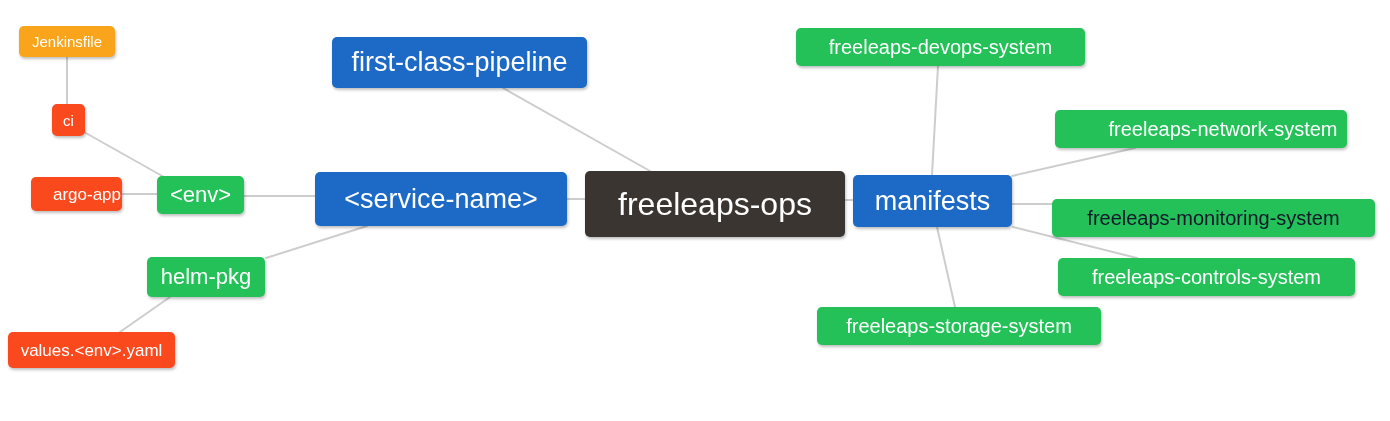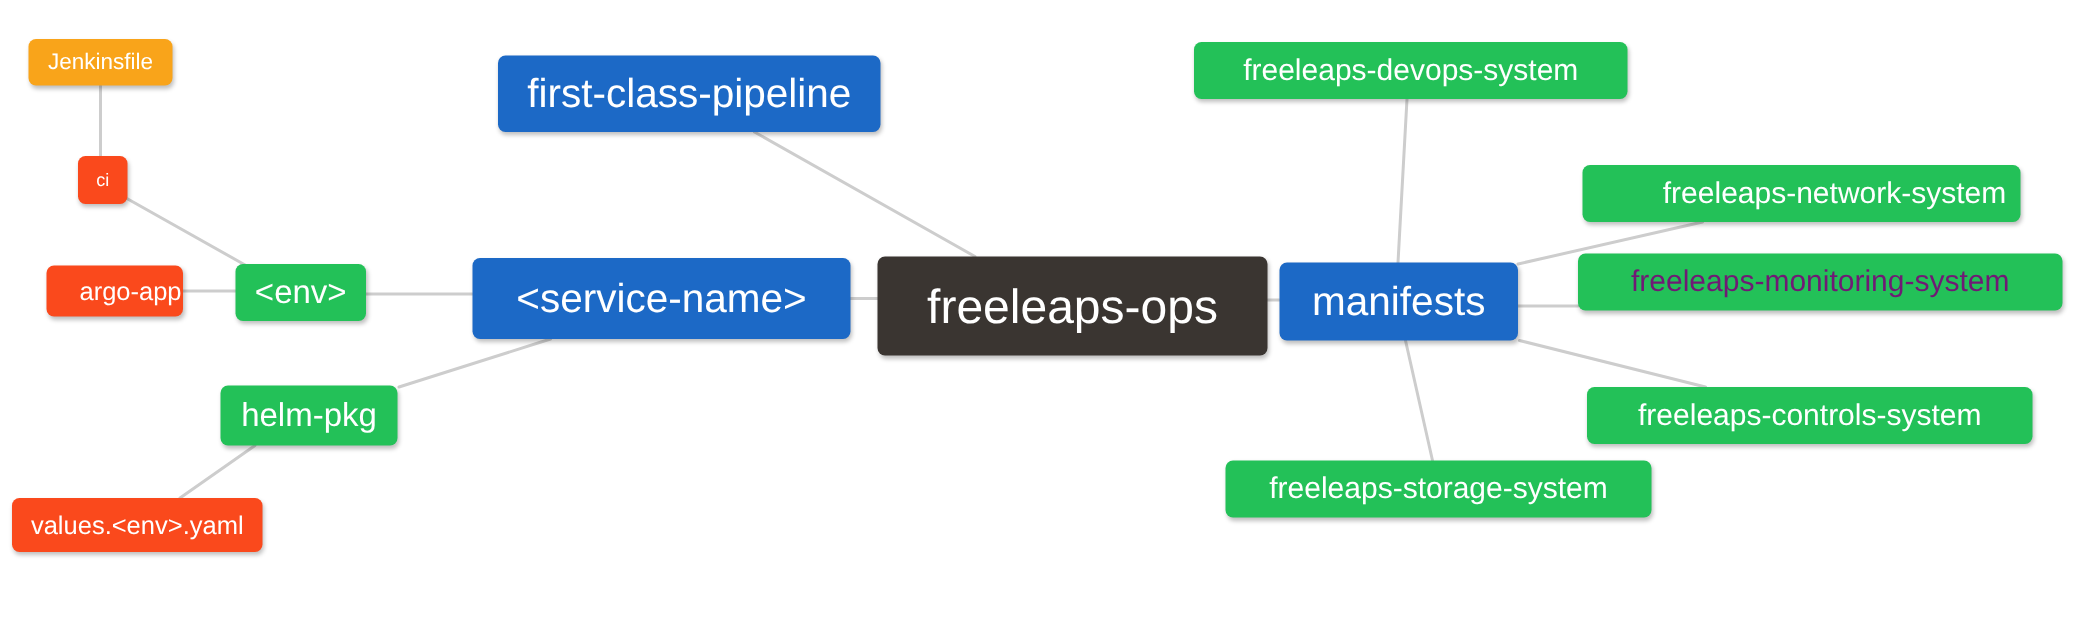--- a/index.html
+++ b/index.html
@@ -51,27 +51,27 @@
       <line x1="503" y1="88" x2="650" y2="171" stroke="#cdcdcd" stroke-width="2" stroke-linecap="round"></line>
       <line x1="845" y1="200" x2="853" y2="200" stroke="#cdcdcd" stroke-width="2" stroke-linecap="round"></line>
       <line x1="932" y1="175" x2="938" y2="66" stroke="#cdcdcd" stroke-width="2" stroke-linecap="round"></line>
       <line x1="1012" y1="176" x2="1135" y2="148" stroke="#cdcdcd" stroke-width="2" stroke-linecap="round"></line>
       <line x1="1012" y1="204" x2="1052" y2="204" stroke="#cdcdcd" stroke-width="2" stroke-linecap="round"></line>
       <line x1="1013" y1="227" x2="1137" y2="258" stroke="#cdcdcd" stroke-width="2" stroke-linecap="round"></line>
       <line x1="937" y1="227" x2="955" y2="307" stroke="#cdcdcd" stroke-width="2" stroke-linecap="round"></line>
     </svg>
 
   <div class="node" style="left: 19px; top: 26px; width: 96px; height: 31px; font-size: 15px; background: rgb(249, 164, 26); color: rgb(255, 255, 255);">Jenkinsfile</div>
-  <div class="node" style="left: 52px; top: 104px; width: 33px; height: 32px; font-size: 12px; background: rgb(250, 73, 28); color: rgb(255, 255, 255);">ci</div>
+  <div class="node" style="left: 52px; top: 104px; width: 33px; height: 32px; font-size: 15px; background: rgb(250, 73, 28); color: rgb(255, 255, 255);">ci</div>
   <div class="node" style="left: 31px; top: 177px; width: 91px; height: 34px; font-size: 17px; background: rgb(250, 73, 28); color: rgb(255, 255, 255); padding-left: 21px;">argo-app</div>
   <div class="node" style="left: 157px; top: 176px; width: 87px; height: 38px; font-size: 22px; background: rgb(35, 193, 88); color: rgb(255, 255, 255);">&lt;env&gt;</div>
   <div class="node" style="left: 332px; top: 37px; width: 255px; height: 51px; font-size: 27px; background: rgb(28, 105, 198); color: rgb(255, 255, 255);">first-class-pipeline</div>
   <div class="node" style="left: 315px; top: 172px; width: 252px; height: 54px; font-size: 27px; background: rgb(28, 105, 198); color: rgb(255, 255, 255);">&lt;service-name&gt;</div>
   <div class="node" style="left: 147px; top: 257px; width: 118px; height: 40px; font-size: 22px; background: rgb(35, 193, 88); color: rgb(255, 255, 255);">helm-pkg</div>
   <div class="node" style="left: 8px; top: 332px; width: 167px; height: 36px; font-size: 17px; background: rgb(250, 73, 28); color: rgb(255, 255, 255);">values.&lt;env&gt;.yaml</div>
   <div class="node" style="left: 585px; top: 171px; width: 260px; height: 66px; font-size: 32px; background: rgb(58, 53, 49); color: rgb(255, 255, 255);">freeleaps-ops</div>
   <div class="node" style="left: 853px; top: 175px; width: 159px; height: 52px; font-size: 27px; background: rgb(28, 105, 198); color: rgb(255, 255, 255);">manifests</div>
   <div class="node" style="left: 796px; top: 28px; width: 289px; height: 38px; font-size: 20px; background: rgb(35, 193, 88); color: rgb(255, 255, 255);">freeleaps-devops-system</div>
   <div class="node" style="left: 1055px; top: 110px; width: 292px; height: 38px; font-size: 20px; background: rgb(35, 193, 88); color: rgb(255, 255, 255); padding-left: 44px;">freeleaps-network-system</div>
-  <div class="node" style="left: 1052px; top: 169px; width: 323px; height: 38px; font-size: 20px; background: rgb(35, 193, 88); color: #701a75;">freeleaps-monitoring-system</div>
+  <div class="node" style="left: 1052px; top: 199px; width: 323px; height: 38px; font-size: 20px; background: rgb(35, 193, 88); color: #0f172a;">freeleaps-monitoring-system</div>
   <div class="node" style="left: 1058px; top: 258px; width: 297px; height: 38px; font-size: 20px; background: rgb(35, 193, 88); color: rgb(255, 255, 255);">freeleaps-controls-system</div>
   <div class="node" style="left: 817px; top: 307px; width: 284px; height: 38px; font-size: 20px; background: rgb(35, 193, 88); color: rgb(255, 255, 255);">freeleaps-storage-system</div>
 </div>
 
 </body></html>

